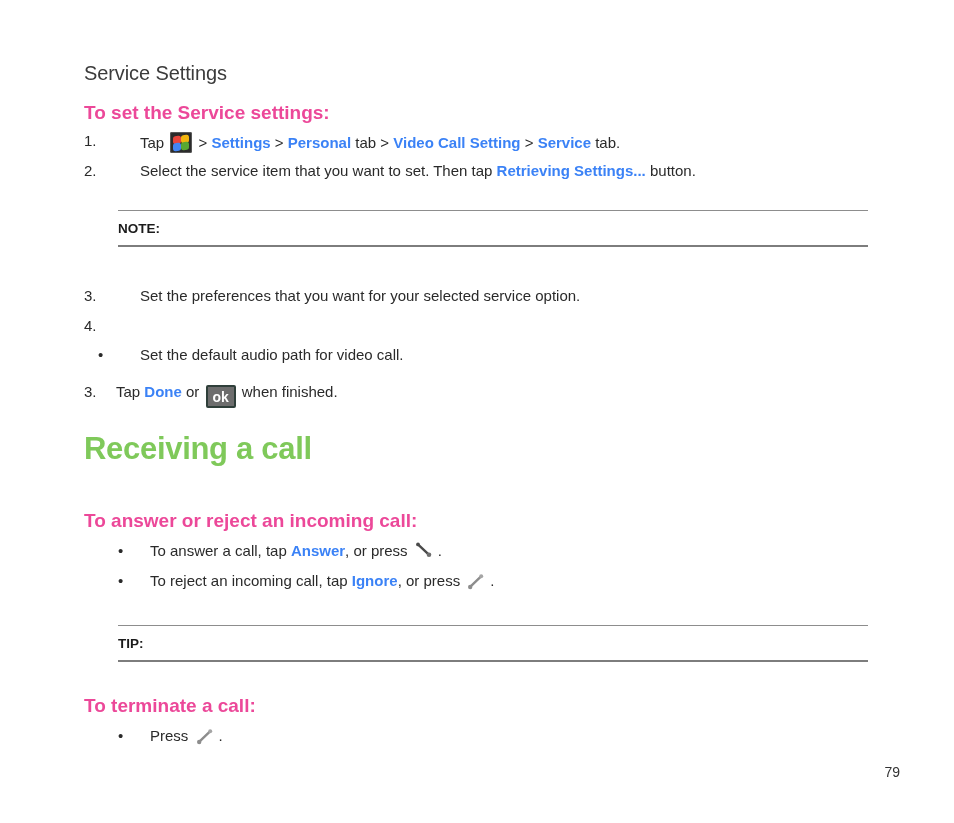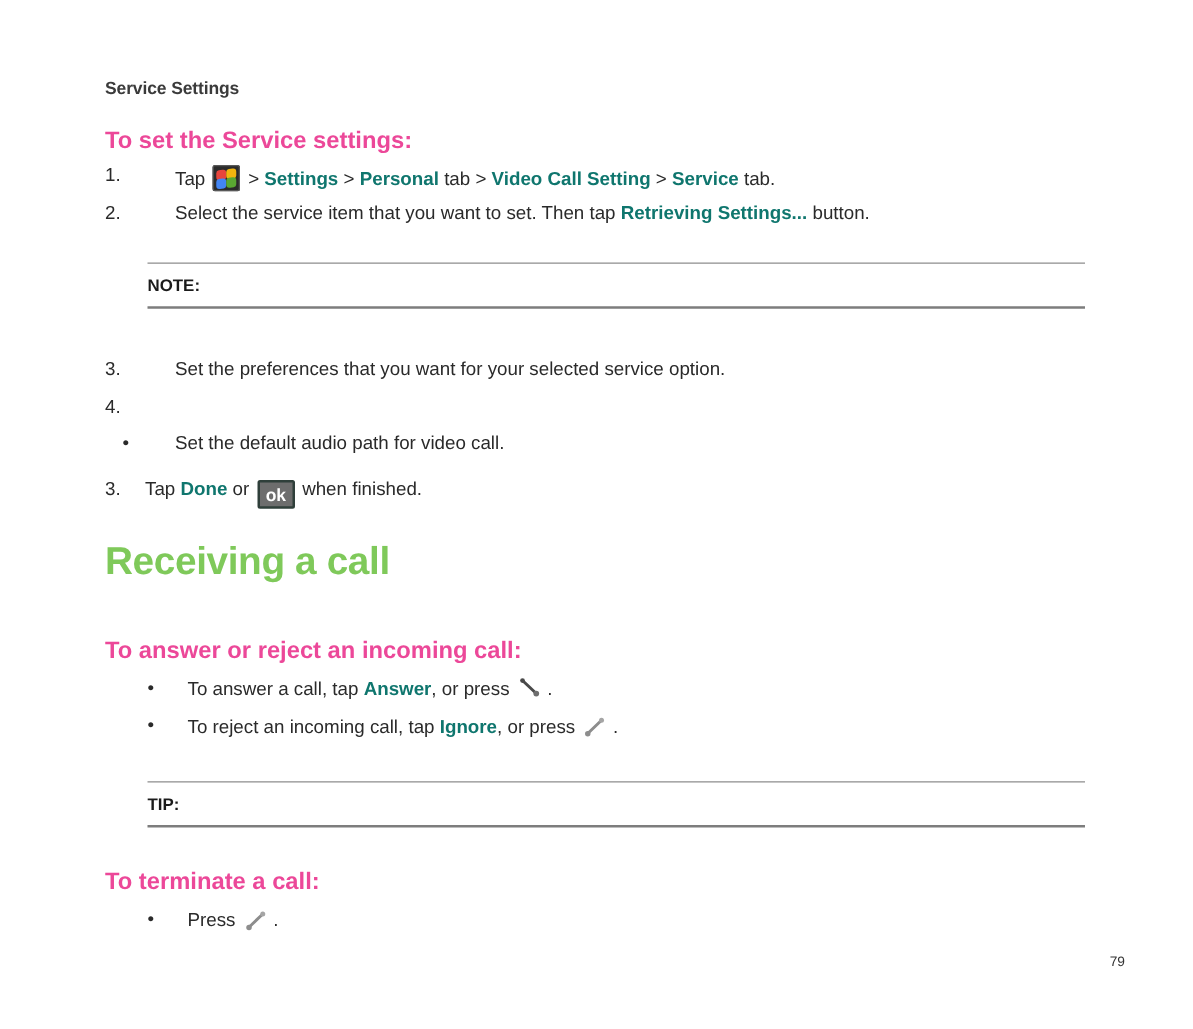--- a/index.html
+++ b/index.html
@@ -22,22 +22,22 @@
     width: 954px;
     height: 823px;
     overflow: hidden;
   }
 
   
   .h-section {
     position: absolute;
     left: 84px;
     top: 62px;
-    font-size: 14px;
-    font-weight: bold;
+    font-size: 20px;
+    font-weight: normal;
     letter-spacing: -0.1px;
     color: #3b3b3b;
   }
 
   .h-chapter {
     position: absolute;
     left: 84px;
     top: 433px;
     font-size: 31px;
     font-weight: bold;
@@ -66,21 +66,21 @@
     color: #2a2a2a;
   }
 
   .bullet {
     position: absolute;
     font-size: 15px;
     color: #2a2a2a;
     line-height: 1;
   }
 
-  b.em { font-weight: bold; color: #0f766e; }
+  b.em { font-weight: bold; color: #3b82f6; }
 
   
   .callout {
     position: absolute;
     left: 118px;
     width: 750px;
     border-top: 1px solid #8d8d8d;
     border-bottom: 2px solid #7d7d7d;
     box-sizing: border-box;
   }
@@ -161,21 +161,21 @@
     margin: 0 3px;
     position: relative;
   }
   .icon-phone svg { position: absolute; left: 0; top: 0; }
 
   
   .folio {
     position: absolute;
     right: 54px;
     top: 764px;
-    font-size: 11px;
+    font-size: 14px;
     color: #333333;
   }
 </style>
 </head>
 <body>
 
 <div class="page">
 
   <div class="h-section">Service Settings</div>
 

